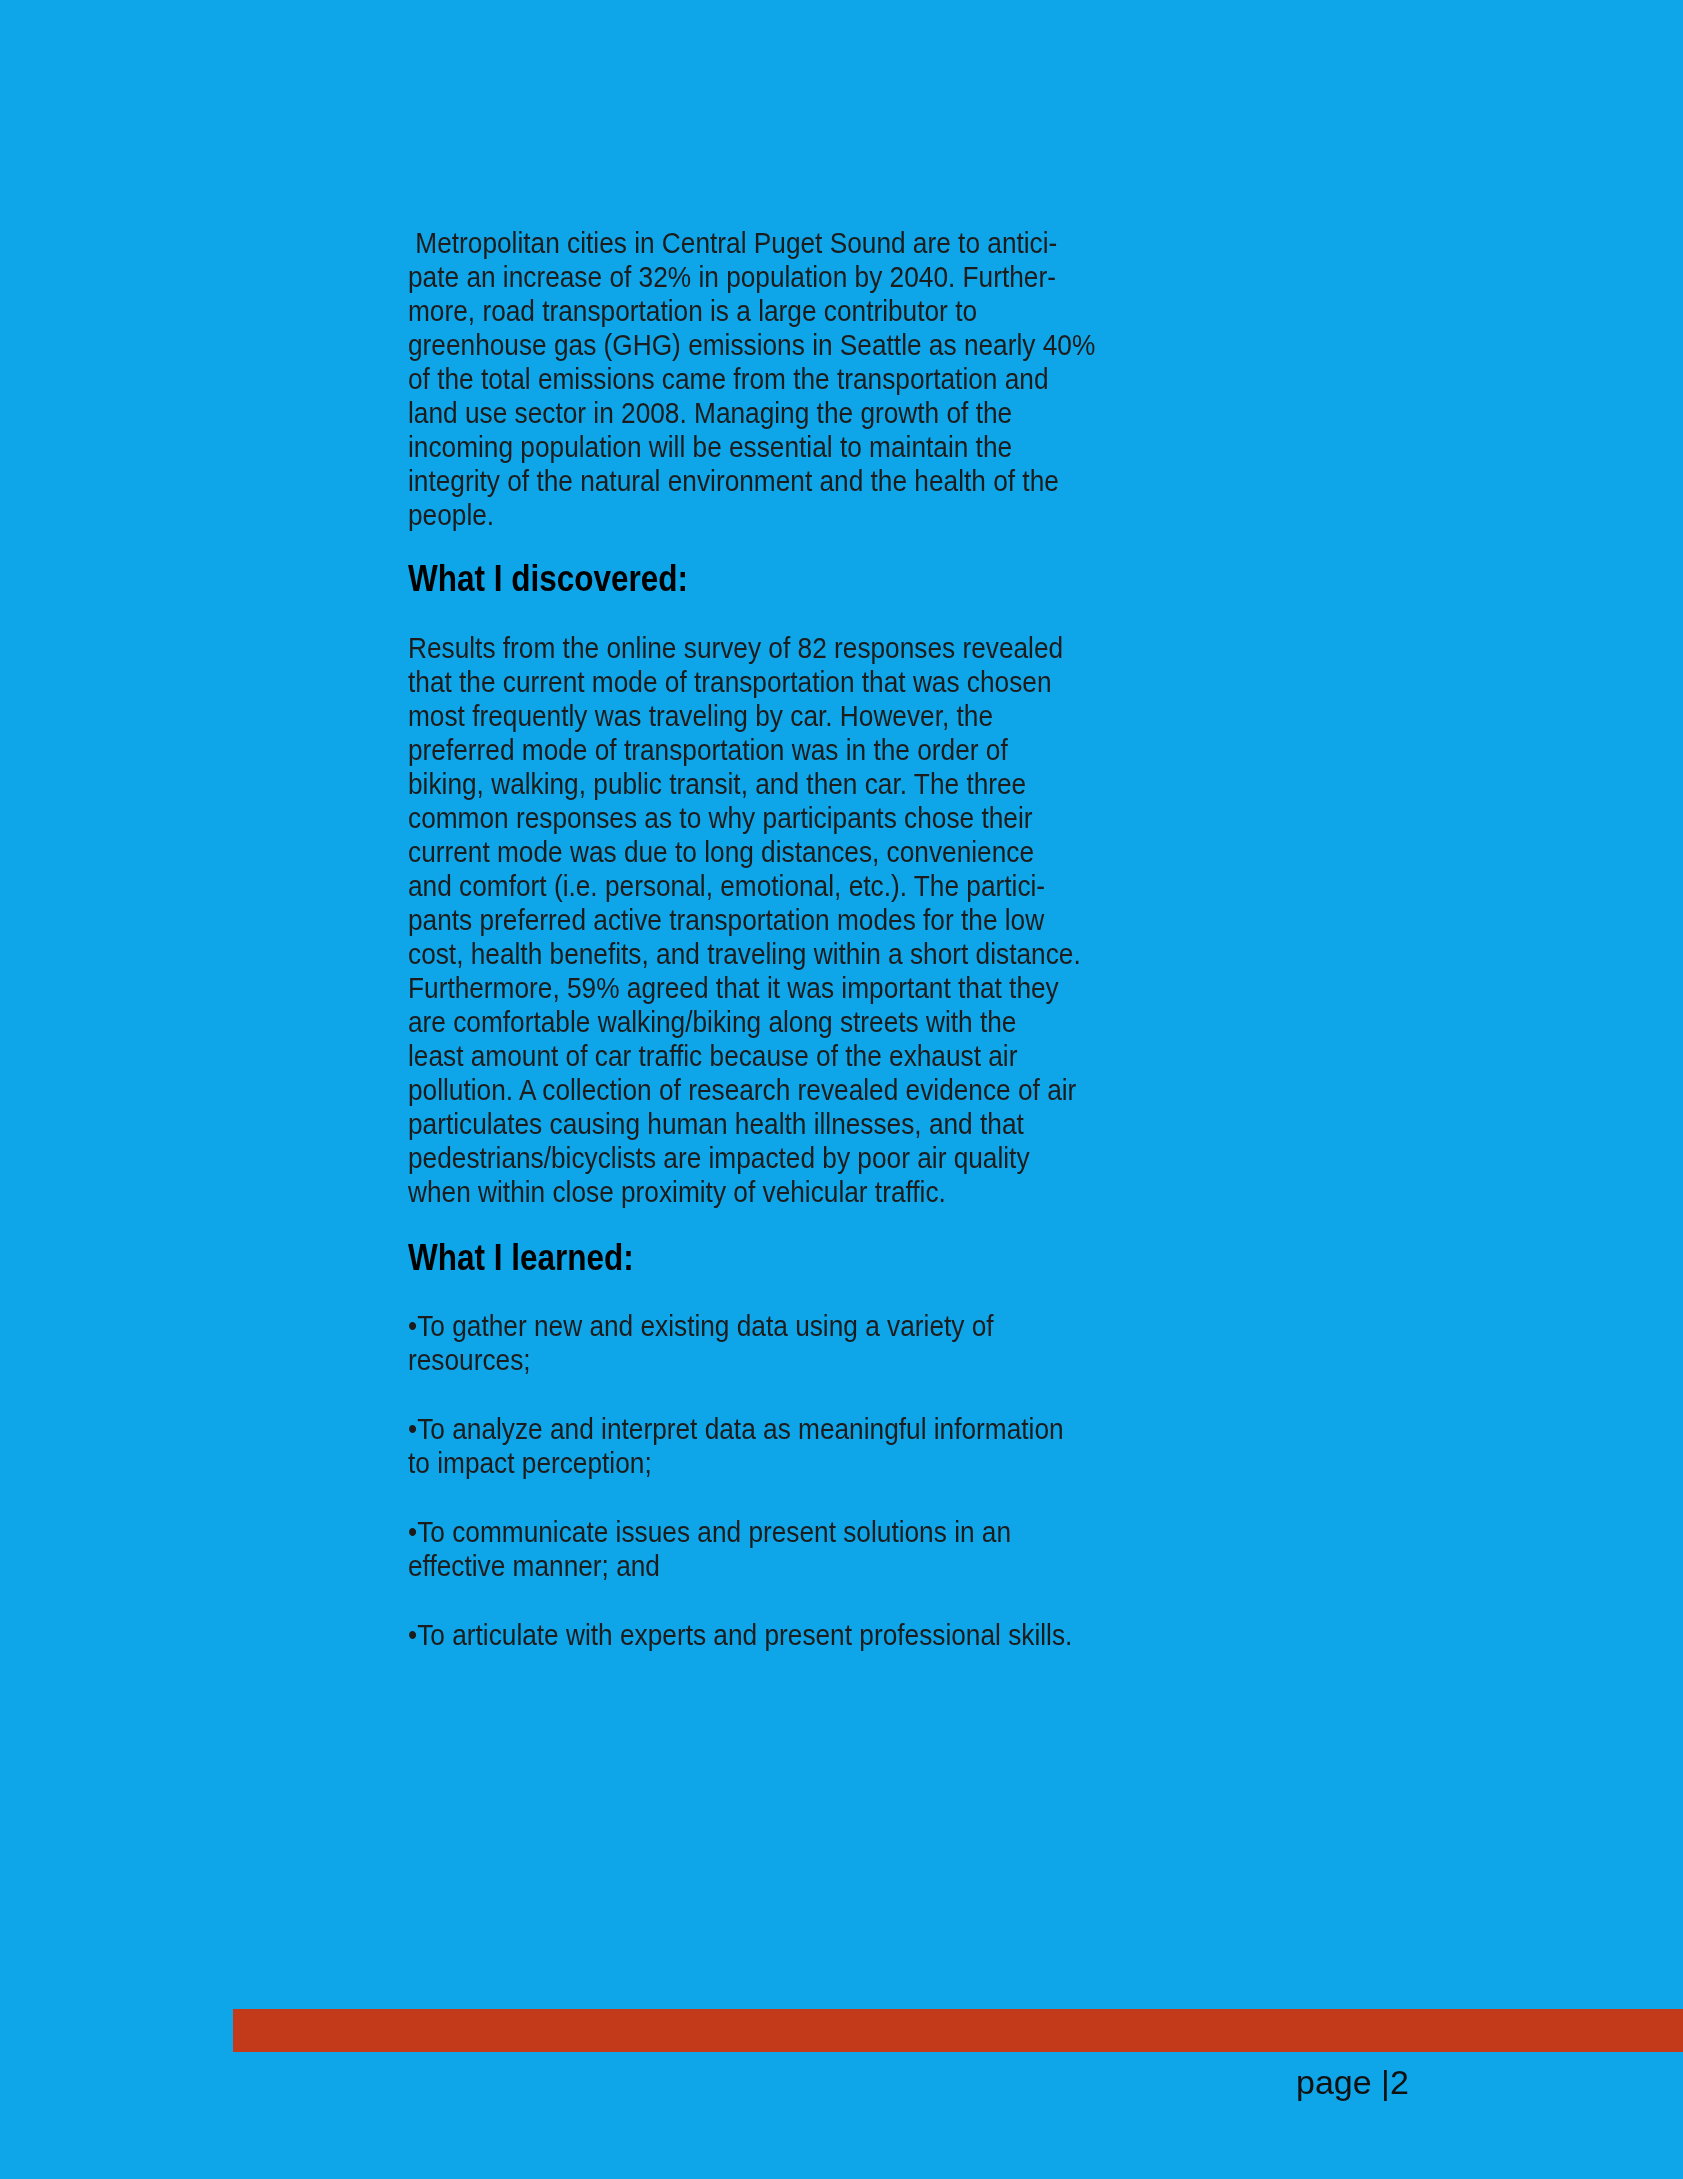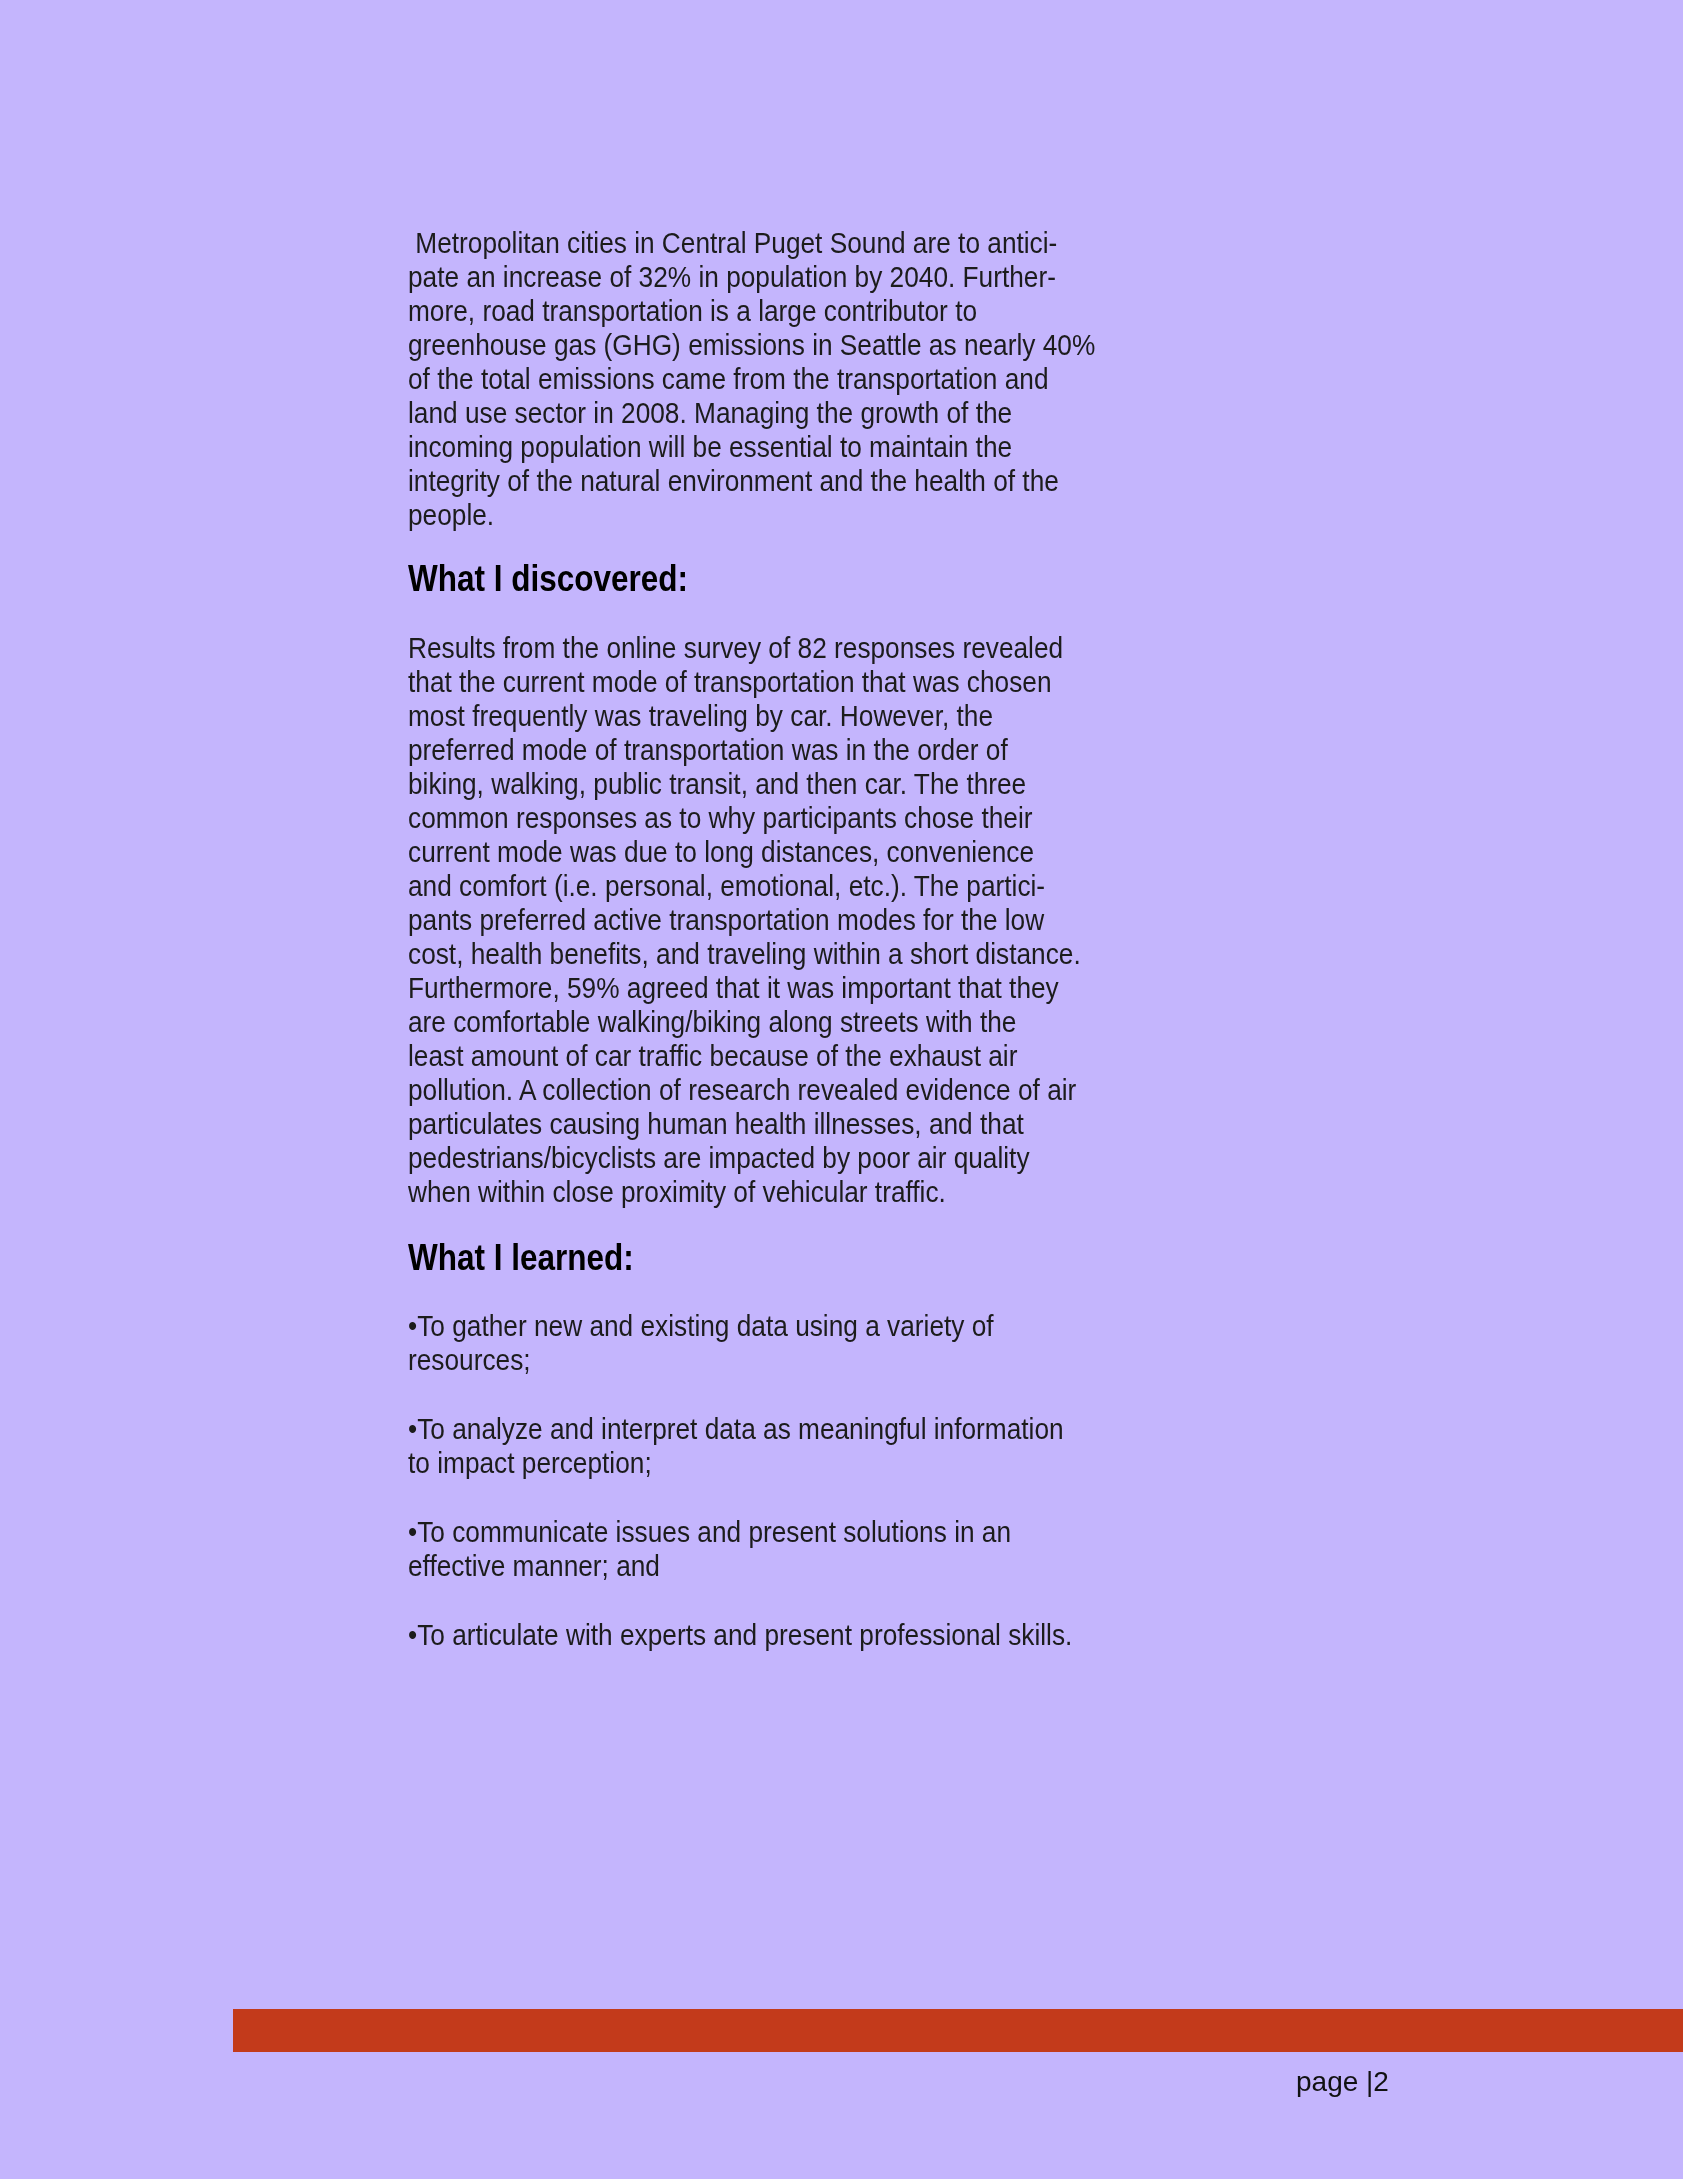--- a/index.html
+++ b/index.html
@@ -11,21 +11,21 @@
     width: 1683px;
     height: 2179px;
     position: relative;
     overflow: hidden;
     font-family: "Liberation Sans", sans-serif;
     color: #1c1c1c;
   }
   .page {
     position: absolute;
     inset: 0;
-    background: #c4b5fd;
+    background: #0ea5e9;
   }
   .text-column {
     position: absolute;
     left: 408px;
     top: 226px;
     width: 861px;
     transform: scaleX(0.875);
     transform-origin: left top;
     font-size: 30px;
     line-height: 34px;
@@ -53,21 +53,21 @@
     left: 233px;
     top: 2009px;
     width: 1450px;
     height: 43px;
     background: #c33a1b; 
   }
   .page-number {
     position: absolute;
     left: 1296px;
     top: 2065px;
-    font-size: 28px;
+    font-size: 34px;
     line-height: 34px;
     color: #111111;
     white-space: pre;
   }
 </style>
 </head>
 <body>
 
 <div class="page">
 

